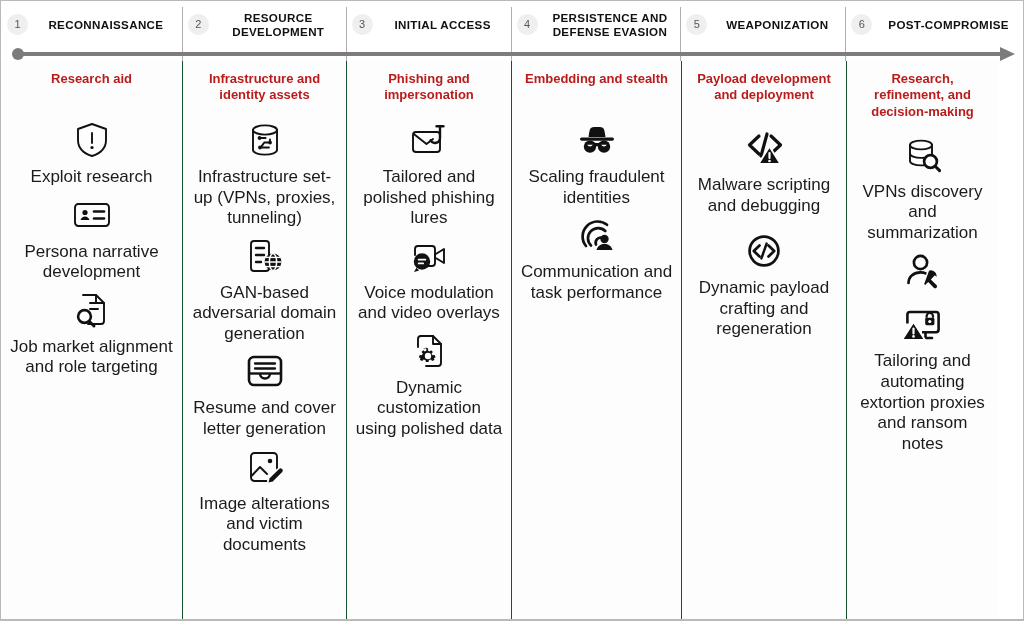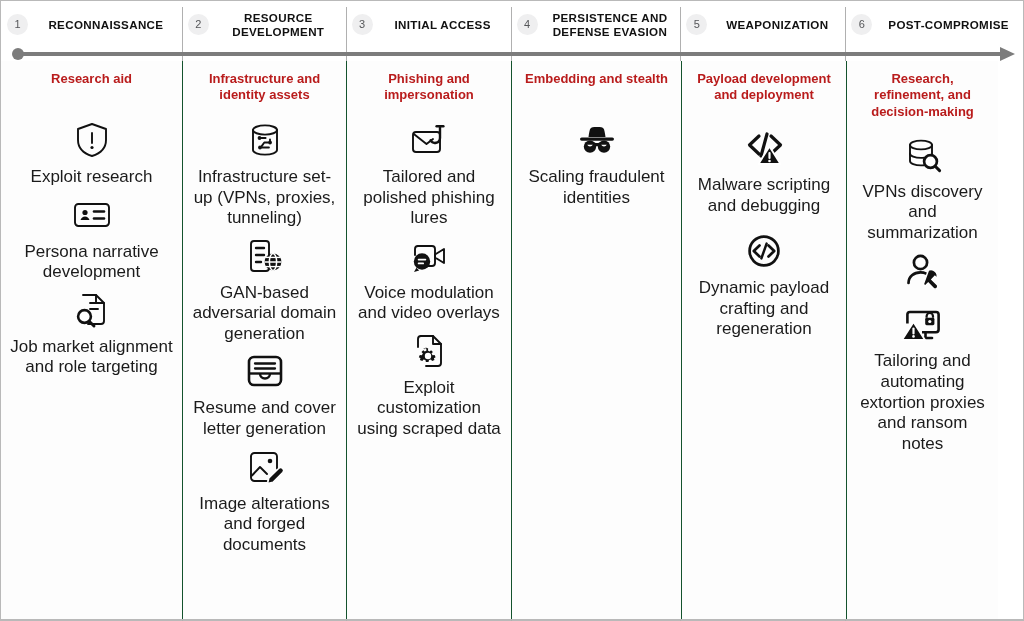--- a/index.html
+++ b/index.html
@@ -260,21 +260,21 @@
         <div class="item">
           <div class="iconbox">
             <svg width="44" height="44" viewBox="0 0 44 44">
               <path d="M8 11.5A3.5 3.5 0 0 1 11.5 8h19a3.5 3.5 0 0 1 3.5 3.5v12" stroke="#111" fill="none" stroke-width="1.9" stroke-linecap="round" stroke-linejoin="round"></path>
               <path d="M8 11.5v21A3.5 3.5 0 0 0 11.5 36h12" stroke="#111" fill="none" stroke-width="1.9" stroke-linecap="round" stroke-linejoin="round"></path>
               <circle cx="27" cy="16" r="2.3" fill="#111" stroke="none"></circle>
               <path d="M9 30.5 17 22l7 7" stroke="#111" fill="none" stroke-width="1.9" stroke-linecap="round" stroke-linejoin="round"></path>
               <path d="M35.6 23.4a2.9 2.9 0 0 1 4.1 4.1L30 37.2l-5.4 1.3 1.3-5.4Z" fill="#111" stroke="#fff" stroke-width="1.4"></path>
             </svg>
           </div>
-          <div class="itemlabel">Image alterations and forged documents</div>
+          <div class="itemlabel">Image alterations and victim documents</div>
         </div>
       </div>
       <div class="col" style="width: 165px;">
         <div class="coltitle">Phishing and impersonation</div>
         <div class="item">
           <div class="iconbox">
             <svg width="44" height="44" viewBox="0 0 44 44">
               <rect x="6" y="14" width="27" height="20" rx="3" stroke="#111" fill="none" stroke-width="1.9" stroke-linecap="round" stroke-linejoin="round"></rect>
               <polyline points="6.8,16 19.5,26 26,21" stroke="#111" fill="none" stroke-width="1.9" stroke-linecap="round" stroke-linejoin="round"></polyline>
               <path d="M33 9v11a5 5 0 0 1-9.4 2.3" stroke="#111" stroke-width="2.4" fill="none" stroke-linecap="round"></path>
@@ -300,38 +300,50 @@
         <div class="item">
           <div class="iconbox">
             <svg width="44" height="44" viewBox="0 0 44 44">
               <path d="M14 7h12l8 8v19a3 3 0 0 1-3 3H19" stroke="#111" fill="none" stroke-width="1.9" stroke-linecap="round" stroke-linejoin="round"></path>
               <path d="M26 7v8h8" stroke="#111" fill="none" stroke-width="1.9" stroke-linecap="round" stroke-linejoin="round"></path>
               <path d="M14 7a3 3 0 0 0-3 3v8" stroke="#111" fill="none" stroke-width="1.9" stroke-linecap="round" stroke-linejoin="round"></path>
               <path d="M16 19.6l1.9.6.9-1.7 2.4 1-.3 2 1.7 1.1 1.5-1.4 1.8 1.8-1.4 1.5 1.1 1.7 2-.3 1 2.4-1.7.9.6 1.9-2.4 1-1.2-1.6-1.9.5-.5 1.9-2.6 0-.5-1.9-1.9-.5-1.2 1.6-2.4-1 .6-1.9-1.7-.9 1-2.4 2 .3 1.1-1.7-1.4-1.5 1.8-1.8 1.5 1.4 1.7-1.1-.3-2Z" fill="#111" stroke="none"></path>
               <circle cx="21" cy="27" r="3.2" fill="#fff"></circle>
             </svg>
           </div>
-          <div class="itemlabel">Exploit customization using scraped data</div>
+          <div class="itemlabel">Dynamic customization using polished data</div>
         </div>
       </div>
       <div class="col" style="width: 170px;">
         <div class="coltitle">Embedding and stealth</div>
         <div class="item">
           <div class="iconbox">
             <svg width="44" height="44" viewBox="0 0 44 44">
               <path d="M13.5 19c.6-4.6 1.2-7.6 2-8.6.8-1 2.6-1.4 6.5-1.4s5.7.4 6.5 1.4c.8 1 1.4 4 2 8.6Z" fill="#111"></path>
               <rect x="5" y="19.4" width="34" height="3.4" rx="1.7" fill="#111"></rect>
               <circle cx="15" cy="28.6" r="6.2" fill="#111"></circle>
               <circle cx="29" cy="28.6" r="6.2" fill="#111"></circle>
               <rect x="19" y="25" width="6" height="3.2" fill="#111"></rect>
               <path d="M12.2 26.8a3.1 3.1 0 0 0 5.6 0Z" fill="#fff"></path>
               <path d="M26.2 26.8a3.1 3.1 0 0 0 5.6 0Z" fill="#fff"></path>
             </svg>
           </div>
           <div class="itemlabel">Scaling fraudulent identities</div>
+        </div>
+        <div class="item">
+          <div class="iconbox">
+            <svg width="44" height="44" viewBox="0 0 44 44">
+              <path d="M11 33A15 15 0 0 1 32 11.8" stroke="#111" stroke-width="2.7" fill="none" stroke-linecap="round"></path>
+              <path d="M16 32.5A10 10 0 0 1 30.3 18" stroke="#111" stroke-width="2.7" fill="none" stroke-linecap="round"></path>
+              <path d="M21 31.5a5 5 0 0 1 5.2-6.8" stroke="#111" stroke-width="2.7" fill="none" stroke-linecap="round"></path>
+              <circle cx="29.5" cy="26" r="4.2" fill="#111"></circle>
+              <path d="M21.5 37c1.2-3.9 4.3-5.9 8-5.9s6.8 2 8 5.9Z" fill="#111"></path>
+            </svg>
+          </div>
+          <div class="itemlabel">Communication and task performance</div>
         </div>
       </div>
       <div class="col" style="width: 165px; gap: 8px;">
         <div class="coltitle">Payload development and deployment</div>
         <div class="item">
           <div class="iconbox">
             <svg width="44" height="44" viewBox="0 0 44 44">
               <polyline points="17,10 7.5,19 17,28" stroke="#111" stroke-width="3.2" fill="none" stroke-linecap="round" stroke-linejoin="round"></polyline>
               <line x1="25" y1="8" x2="19" y2="30" stroke="#111" stroke-width="3.2" stroke-linecap="round"></line>
               <polyline points="29,10 38.5,19 31,26" stroke="#111" stroke-width="3.2" fill="none" stroke-linecap="round" stroke-linejoin="round"></polyline>

